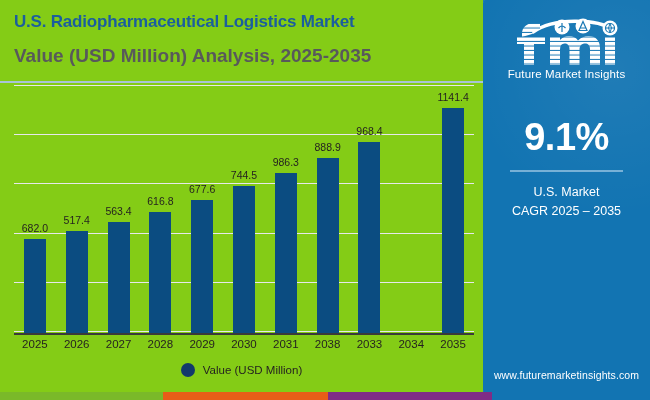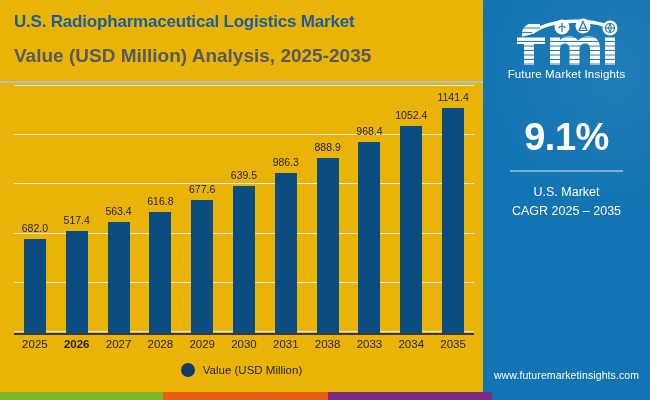--- a/index.html
+++ b/index.html
@@ -7,21 +7,21 @@
   body {
     font-family:"Liberation Sans", sans-serif;
     background:#ffffff;
     overflow:hidden;
   }
   .page { position:relative; width:650px; height:400px; background:#fff; }
 
   
   .left-panel {
     position:absolute; left:0; top:0; width:483px; height:392px;
-    background:#eab308;
+    background:#84cc16;
   }
   .chart-title {
     position:absolute; left:14px; top:12px;
     font-size:17px; font-weight:bold; color:#1b5e9e;
     letter-spacing:-0.2px; white-space:nowrap;
   }
   .chart-subtitle {
     position:absolute; left:14px; top:45px;
     font-size:19px; color:#58595b; white-space:nowrap;font-weight:bold;
   }
@@ -157,50 +157,46 @@
           </div>
           <div class="bar-group" style="left: 125.455px; width: 41.8182px;">
             <div class="bar-value">616.8</div>
             <div class="bar" style="height: 121.386px; background: rgb(11, 76, 129);"></div>
           </div>
           <div class="bar-group" style="left: 167.273px; width: 41.8182px;">
             <div class="bar-value">677.6</div>
             <div class="bar" style="height: 133.352px; background: rgb(11, 76, 129);"></div>
           </div>
           <div class="bar-group" style="left: 209.091px; width: 41.8182px;">
-            <div class="bar-value">639.5</div>
+            <div class="bar-value">744.5</div>
             <div class="bar" style="height: 146.518px; background: rgb(11, 76, 129);"></div>
           </div>
           <div class="bar-group" style="left: 250.909px; width: 41.8182px;">
             <div class="bar-value">986.3</div>
             <div class="bar" style="height: 160.333px; background: rgb(11, 76, 129);"></div>
           </div>
           <div class="bar-group" style="left: 292.727px; width: 41.8182px;">
             <div class="bar-value">888.9</div>
             <div class="bar" style="height: 174.936px; background: rgb(11, 76, 129);"></div>
           </div>
           <div class="bar-group" style="left: 334.545px; width: 41.8182px;">
             <div class="bar-value">968.4</div>
             <div class="bar" style="height: 190.581px; background: rgb(11, 76, 129);"></div>
           </div>
-          <div class="bar-group" style="left: 376.364px; width: 41.8182px;">
-            <div class="bar-value">1052.4</div>
-            <div class="bar" style="height: 207.112px; background: rgb(11, 76, 129);"></div>
-          </div>
           <div class="bar-group" style="left: 418.182px; width: 41.8182px;">
             <div class="bar-value">1141.4</div>
             <div class="bar" style="height: 224.628px; background: rgb(11, 76, 129);"></div>
           </div>
         </div>
       <div class="axis-line"></div>
     </div>
 
     <div class="x-labels" id="xlabels">
         <div class="x-label" style="left: 0px; width: 41.8182px;">2025</div>
-        <div class="x-label" style="left: 41.8182px; width: 41.8182px; font-weight: bold;">2026</div>
+        <div class="x-label" style="left: 41.8182px; width: 41.8182px;">2026</div>
         <div class="x-label" style="left: 83.6364px; width: 41.8182px;">2027</div>
         <div class="x-label" style="left: 125.455px; width: 41.8182px;">2028</div>
         <div class="x-label" style="left: 167.273px; width: 41.8182px;">2029</div>
         <div class="x-label" style="left: 209.091px; width: 41.8182px;">2030</div>
         <div class="x-label" style="left: 250.909px; width: 41.8182px;">2031</div>
         <div class="x-label" style="left: 292.727px; width: 41.8182px;">2038</div>
         <div class="x-label" style="left: 334.545px; width: 41.8182px;">2033</div>
         <div class="x-label" style="left: 376.364px; width: 41.8182px;">2034</div>
         <div class="x-label" style="left: 418.182px; width: 41.8182px;">2035</div>
       </div>

